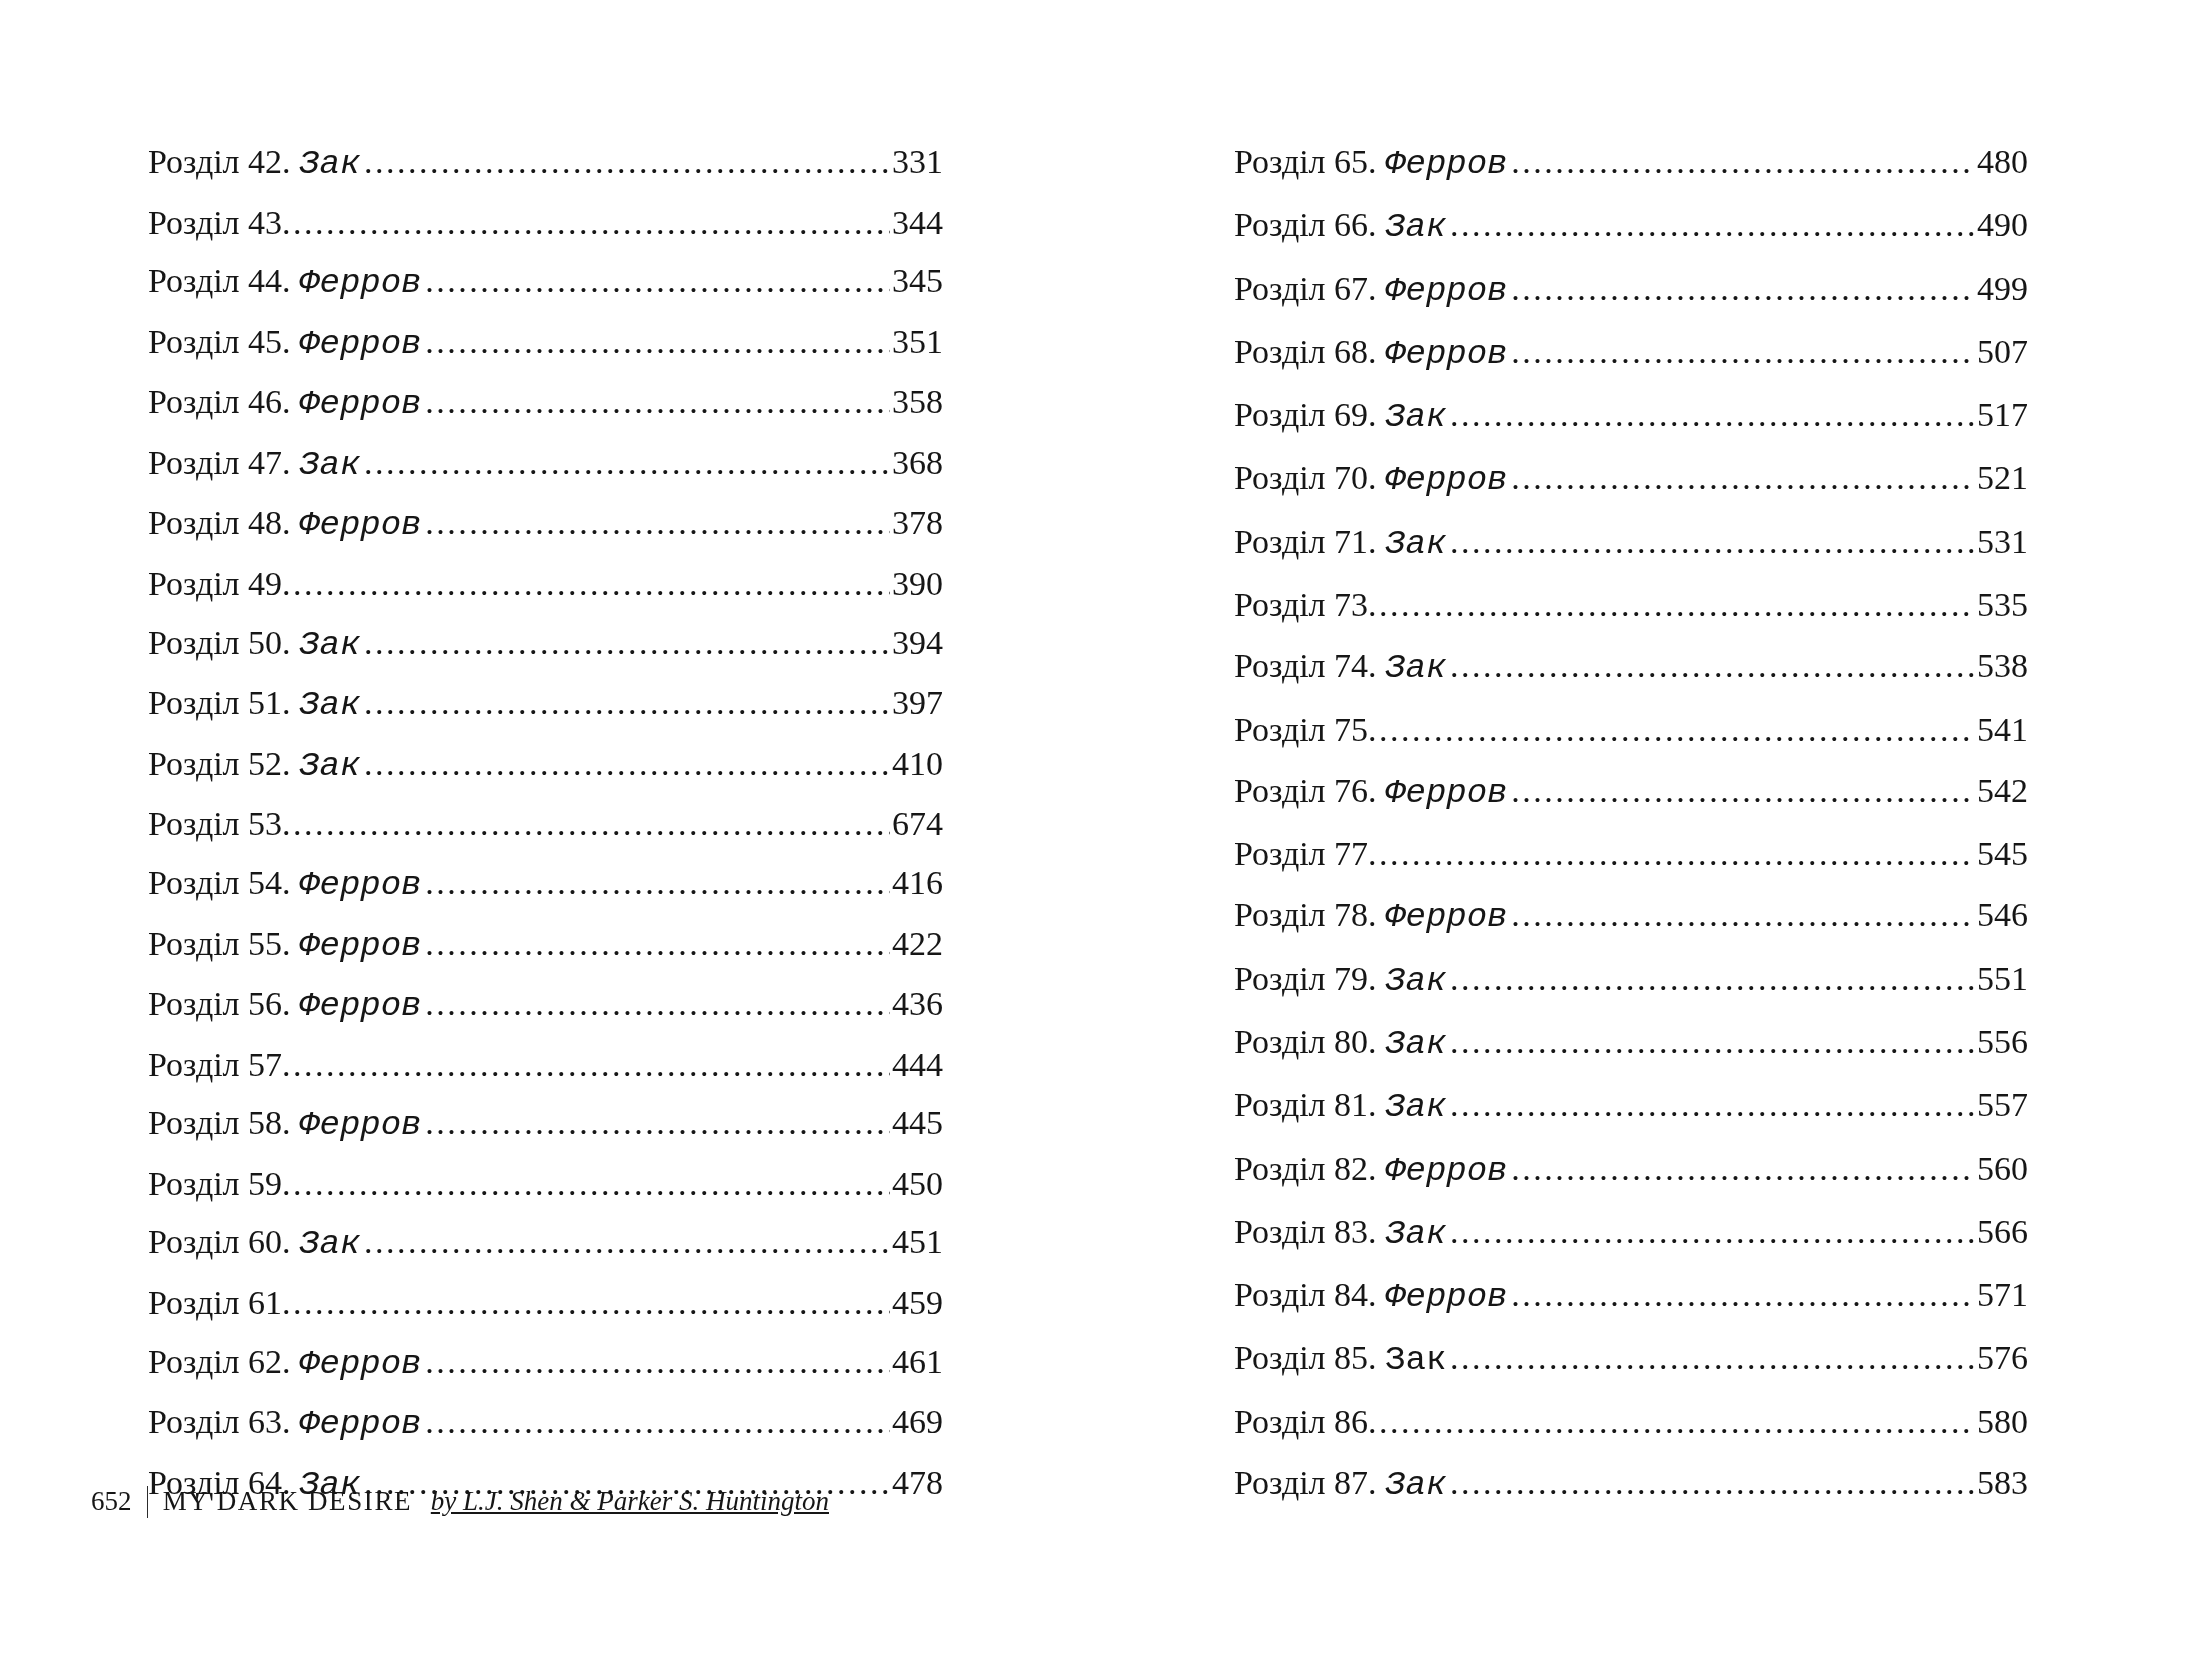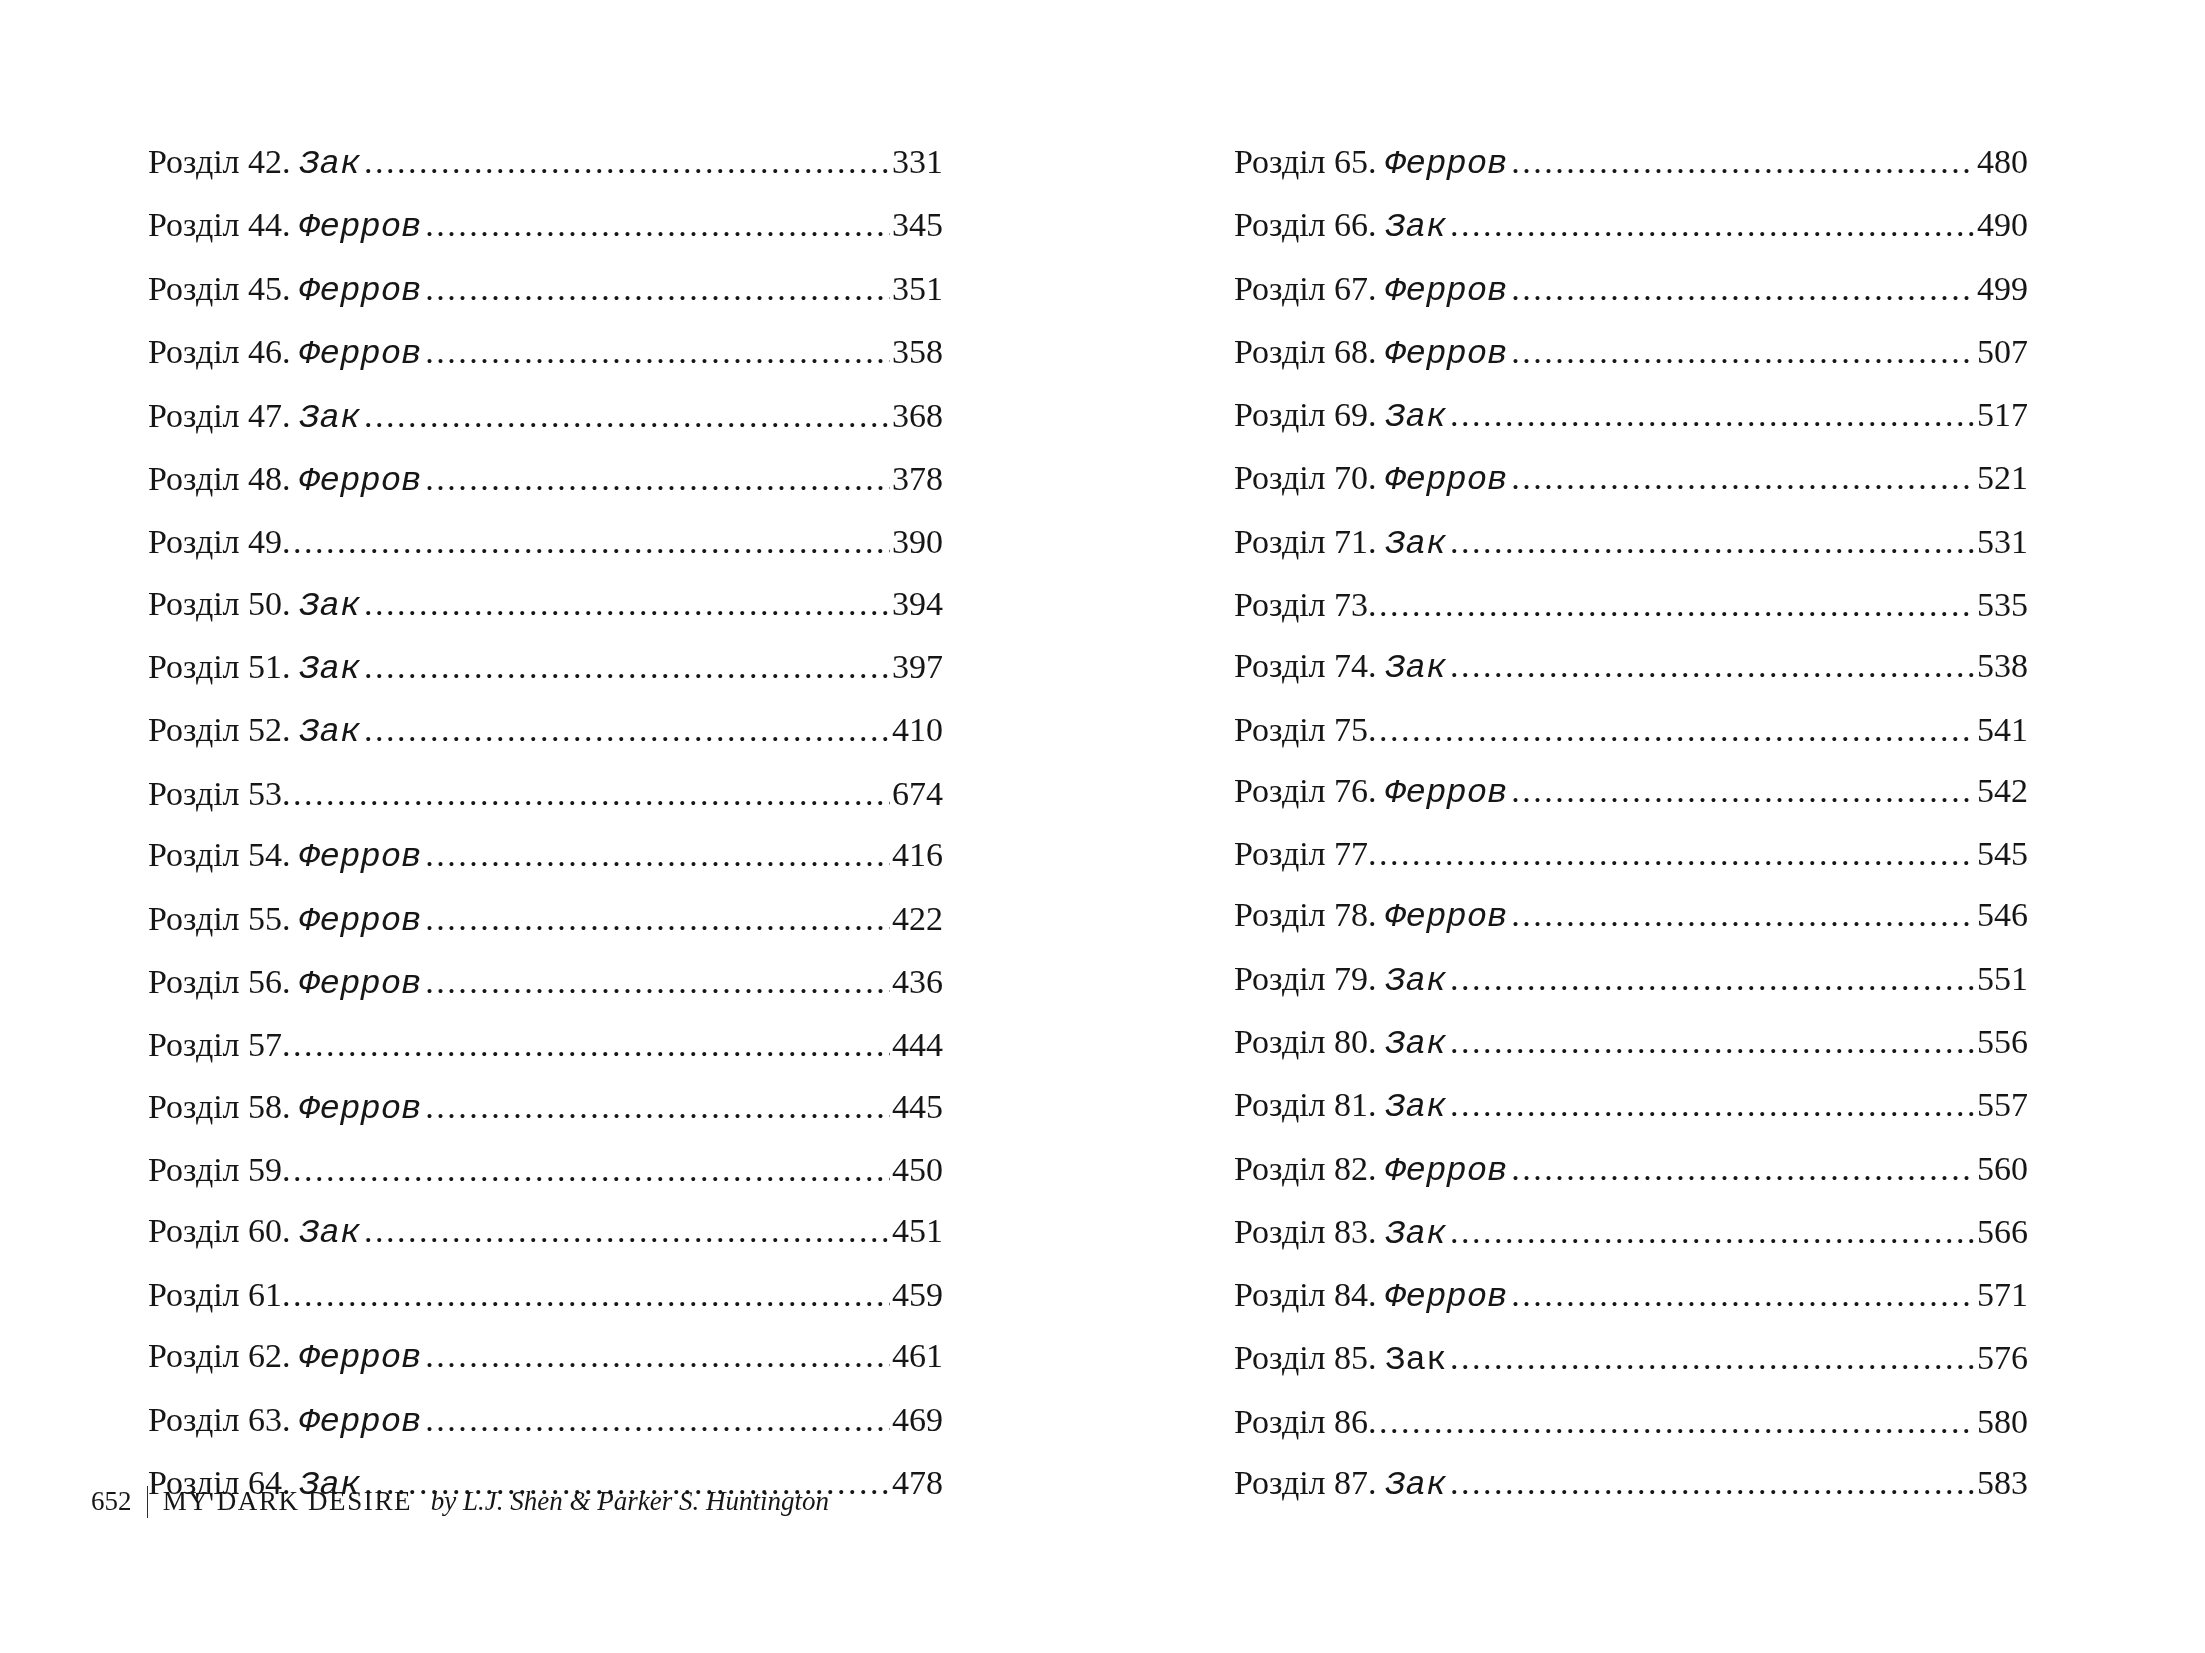--- a/index.html
+++ b/index.html
@@ -46,32 +46,37 @@
     white-space: nowrap;
   }
   #footer-left  { left: 91px; }
   .rule {
     width: 1.2px; height: 32px;
     background: #2c2c2c;
     margin: 0 15px;
     align-self: center;
   }
   .caps { letter-spacing: 1.6px; }
-  .byline  { font-style: italic; margin-left: 18.7px; }
+  .byline  { font-style: italic; margin-left: 18.7px; text-decoration: underline; }
 </style>
 </head>
 <body>
 
 <div class="page">
   <div class="toc" id="toc-left">
       <div class="row">
         <span class="chapter">Розділ 42. </span>
         <span class="name it">Зак</span>
         <span class="dots"></span>
         <span class="pg">331</span>
+      </div>
+      <div class="row">
+        <span class="chapter">Розділ 43</span>
+        <span class="dots"></span>
+        <span class="pg">344</span>
       </div>
       <div class="row">
         <span class="chapter">Розділ 44. </span>
         <span class="name it">Ферров</span>
         <span class="dots"></span>
         <span class="pg">345</span>
       </div>
       <div class="row">
         <span class="chapter">Розділ 45. </span>
         <span class="name it">Ферров</span>

